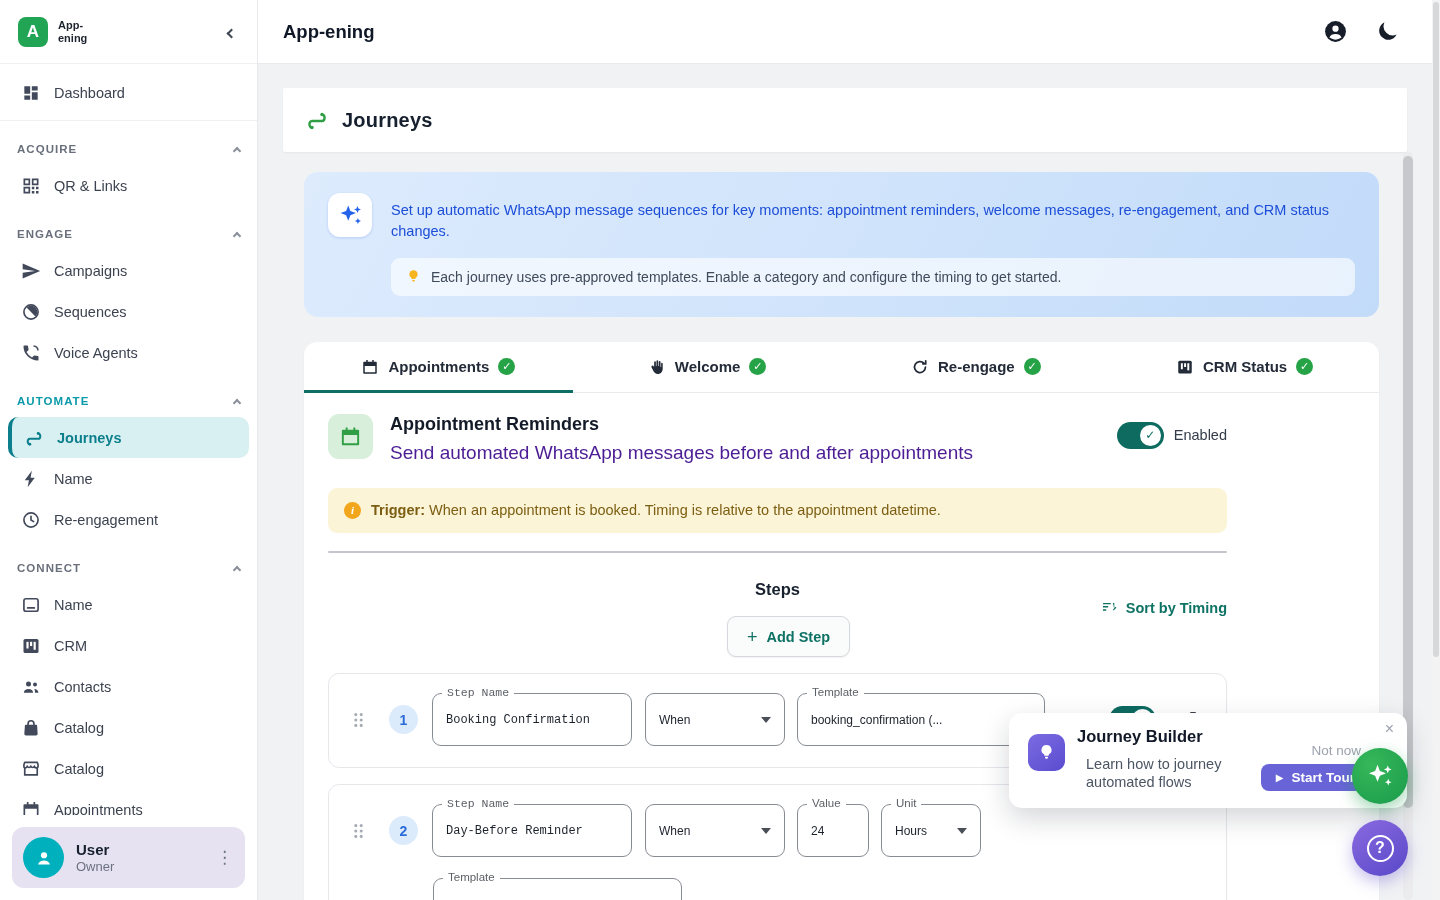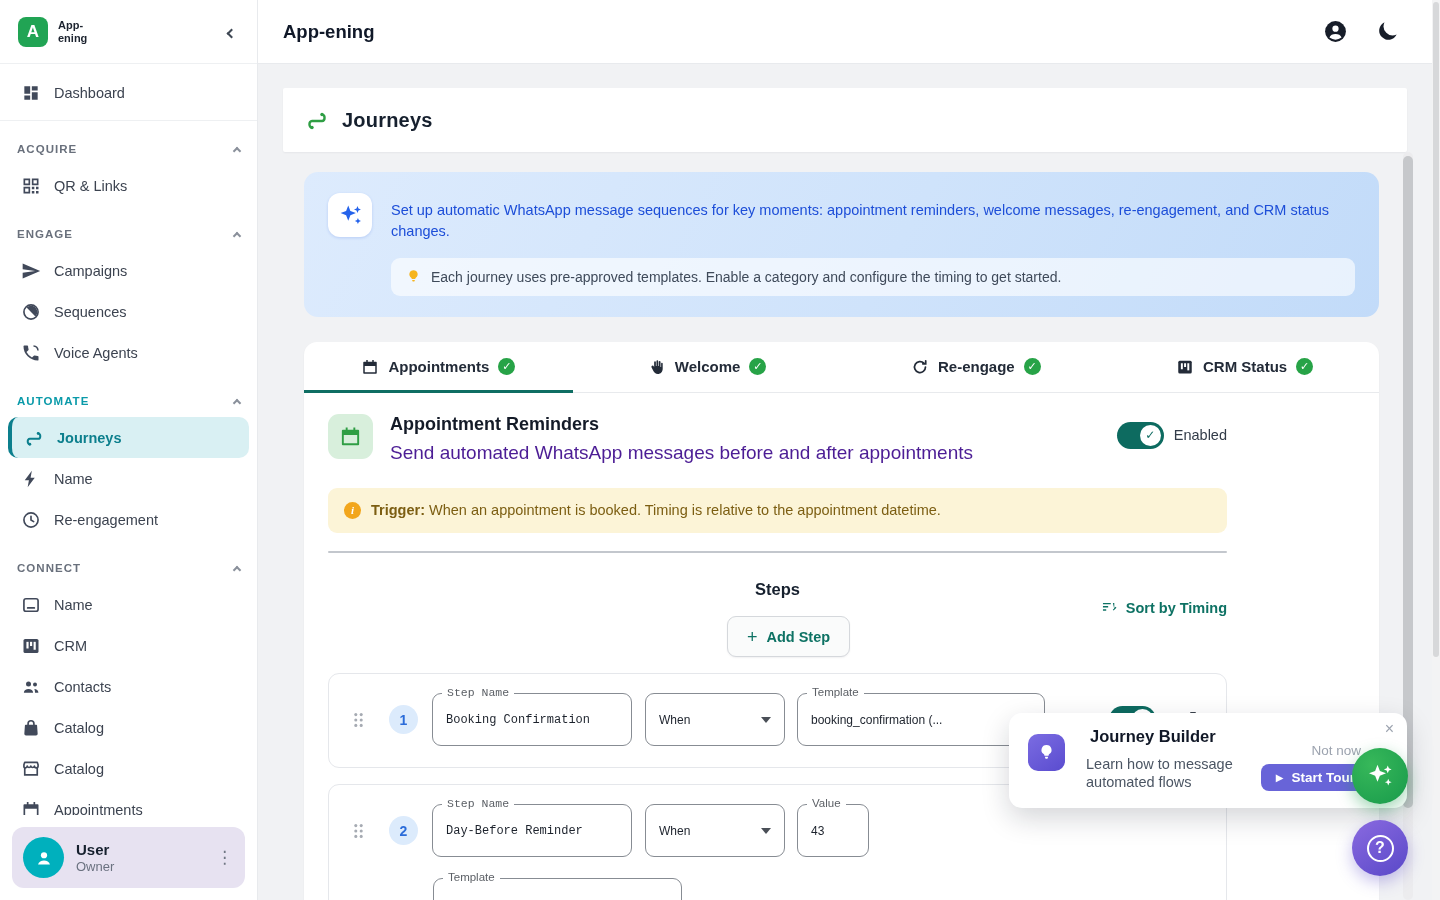--- a/index.html
+++ b/index.html
@@ -118,21 +118,21 @@
   
   .inner-track { position:absolute; left:1403px; top:152px; width:10px; height:748px; background:#ececee; border-radius:5px; z-index:40; }
   .inner-thumb { position:absolute; left:1403px; top:156px; width:10px; height:652px; background:#c6c8cb; border-radius:5px; z-index:41; }
   .outer-track { position:absolute; right:0; top:0; width:8px; height:900px; background:#f3f3f4; z-index:40; }
   .outer-thumb { position:absolute; right:1px; top:2px; width:6px; height:655px; background:#d7d8da; border-radius:3px; z-index:41; }
 
   .toast { position:absolute; left:1009px; top:713px; width:398px; height:95px; background:#fff; border-radius:13px; box-shadow:0 10px 28px rgba(16,24,40,.18); z-index:50; }
   .toast-close { position:absolute; top:8px; right:13px; color:#9ca3af; font-size:16px; cursor:pointer; line-height:1; }
   .toast-bulb { position:absolute; left:19px; top:21px; width:37px; height:37px; border-radius:10px; background:linear-gradient(145deg,#7b6ce2,#5a4ccf); display:flex; align-items:center; justify-content:center; }
   .toast-bulb svg { width:19px; height:19px; color:#fff; }
-  .toast-title { position:absolute; left:81px; top:14px; font-size:16.5px; font-weight:700; color:#111827; }
+  .toast-title { position:absolute; left:68px; top:14px; font-size:16.5px; font-weight:700; color:#111827; }
   .toast-sub { position:absolute; left:77px; top:42px; width:175px; font-size:14.5px; line-height:1.25; color:#4b5563; }
   .toast-notnow { position:absolute; top:30px; right:46px; font-size:13.5px; color:#9ca3af; cursor:pointer; }
   .toast-cta { position:absolute; top:51px; right:37px; height:27px; padding:0 15px; border-radius:8px; background:#6864d8; color:#fff; font-size:13.5px; font-weight:600; display:flex; align-items:center; gap:8px; white-space:nowrap; cursor:pointer; }
   .toast-cta .play { font-size:10px; }
 
   .fab { position:absolute; width:56px; height:56px; border-radius:50%; display:flex; align-items:center; justify-content:center; z-index:60; cursor:pointer; }
   .fab-green { left:1352px; top:748px; background:radial-gradient(circle at 35% 30%,#37b85a,#189a4b); box-shadow:0 6px 16px rgba(24,154,75,.4); }
   .fab-green svg { width:30px; height:30px; color:#fff; }
   .fab-help { left:1352px; top:820px; background:linear-gradient(145deg,#8a6ae0,#5948c8); box-shadow:0 6px 16px rgba(89,72,200,.35); }
   .help-ring { width:27px; height:27px; border:2.5px solid #fff; border-radius:50%; color:#fff; font-size:16px; font-weight:700; display:flex; align-items:center; justify-content:center; }
@@ -475,21 +475,26 @@
             <div class="mfield w-name">
               <span class="mlabel">Step Name</span>
               <span class="mvalue">Day-Before Reminder</span>
             </div>
             <div class="mfield select w-when">
               <span class="mvalue">When</span>
               <span class="mcaret"></span>
             </div>
             <div class="mfield w-value">
               <span class="mlabel">Value</span>
-              <span class="mvalue">43</span>
+              <span class="mvalue">24</span>
+            </div>
+            <div class="mfield select w-unit">
+              <span class="mlabel">Unit</span>
+              <span class="mvalue">Hours</span>
+              <span class="mcaret"></span>
             </div>
           </div>
           <div class="step2-row2">
             <div class="mfield select w-template2">
               <span class="mlabel">Template</span>
               <span class="mvalue">appointment_reminder (...</span>
               <span class="mcaret"></span>
             </div>
           </div>
         </div>
@@ -506,21 +511,21 @@
 
 <div class="toast">
   <div class="toast-close">×</div>
   <div class="toast-bulb">
     <svg viewBox="0 0 24 24" fill="currentColor">
         <path d="M12 2.5a6.3 6.3 0 0 0-3.6 11.5c.5.4.9 1 .9 1.6v.4h5.4v-.4c0-.6.4-1.2.9-1.6A6.3 6.3 0 0 0 12 2.5z"></path>
         <path d="M10.2 17.5h3.6v1.1a1.3 1.3 0 0 1-1.3 1.2h-1A1.3 1.3 0 0 1 10.2 18.6z"></path>
       </svg>
   </div>
   <div class="toast-title">Journey Builder</div>
-  <div class="toast-sub">Learn how to message automated flows</div>
+  <div class="toast-sub">Learn how to journey automated flows</div>
   <div class="toast-notnow">Not now</div>
   <div class="toast-cta">
     <span class="play">▶</span>
     <span>Start Tour</span>
   </div>
 </div>
 
 <div class="fab fab-green">
   <svg viewBox="0 0 24 24" fill="currentColor">
       <path d="M10 3l1.9 4.9L16.8 9.8l-4.9 1.9L10 16.6l-1.9-4.9L3.2 9.8l4.9-1.9z"></path>

